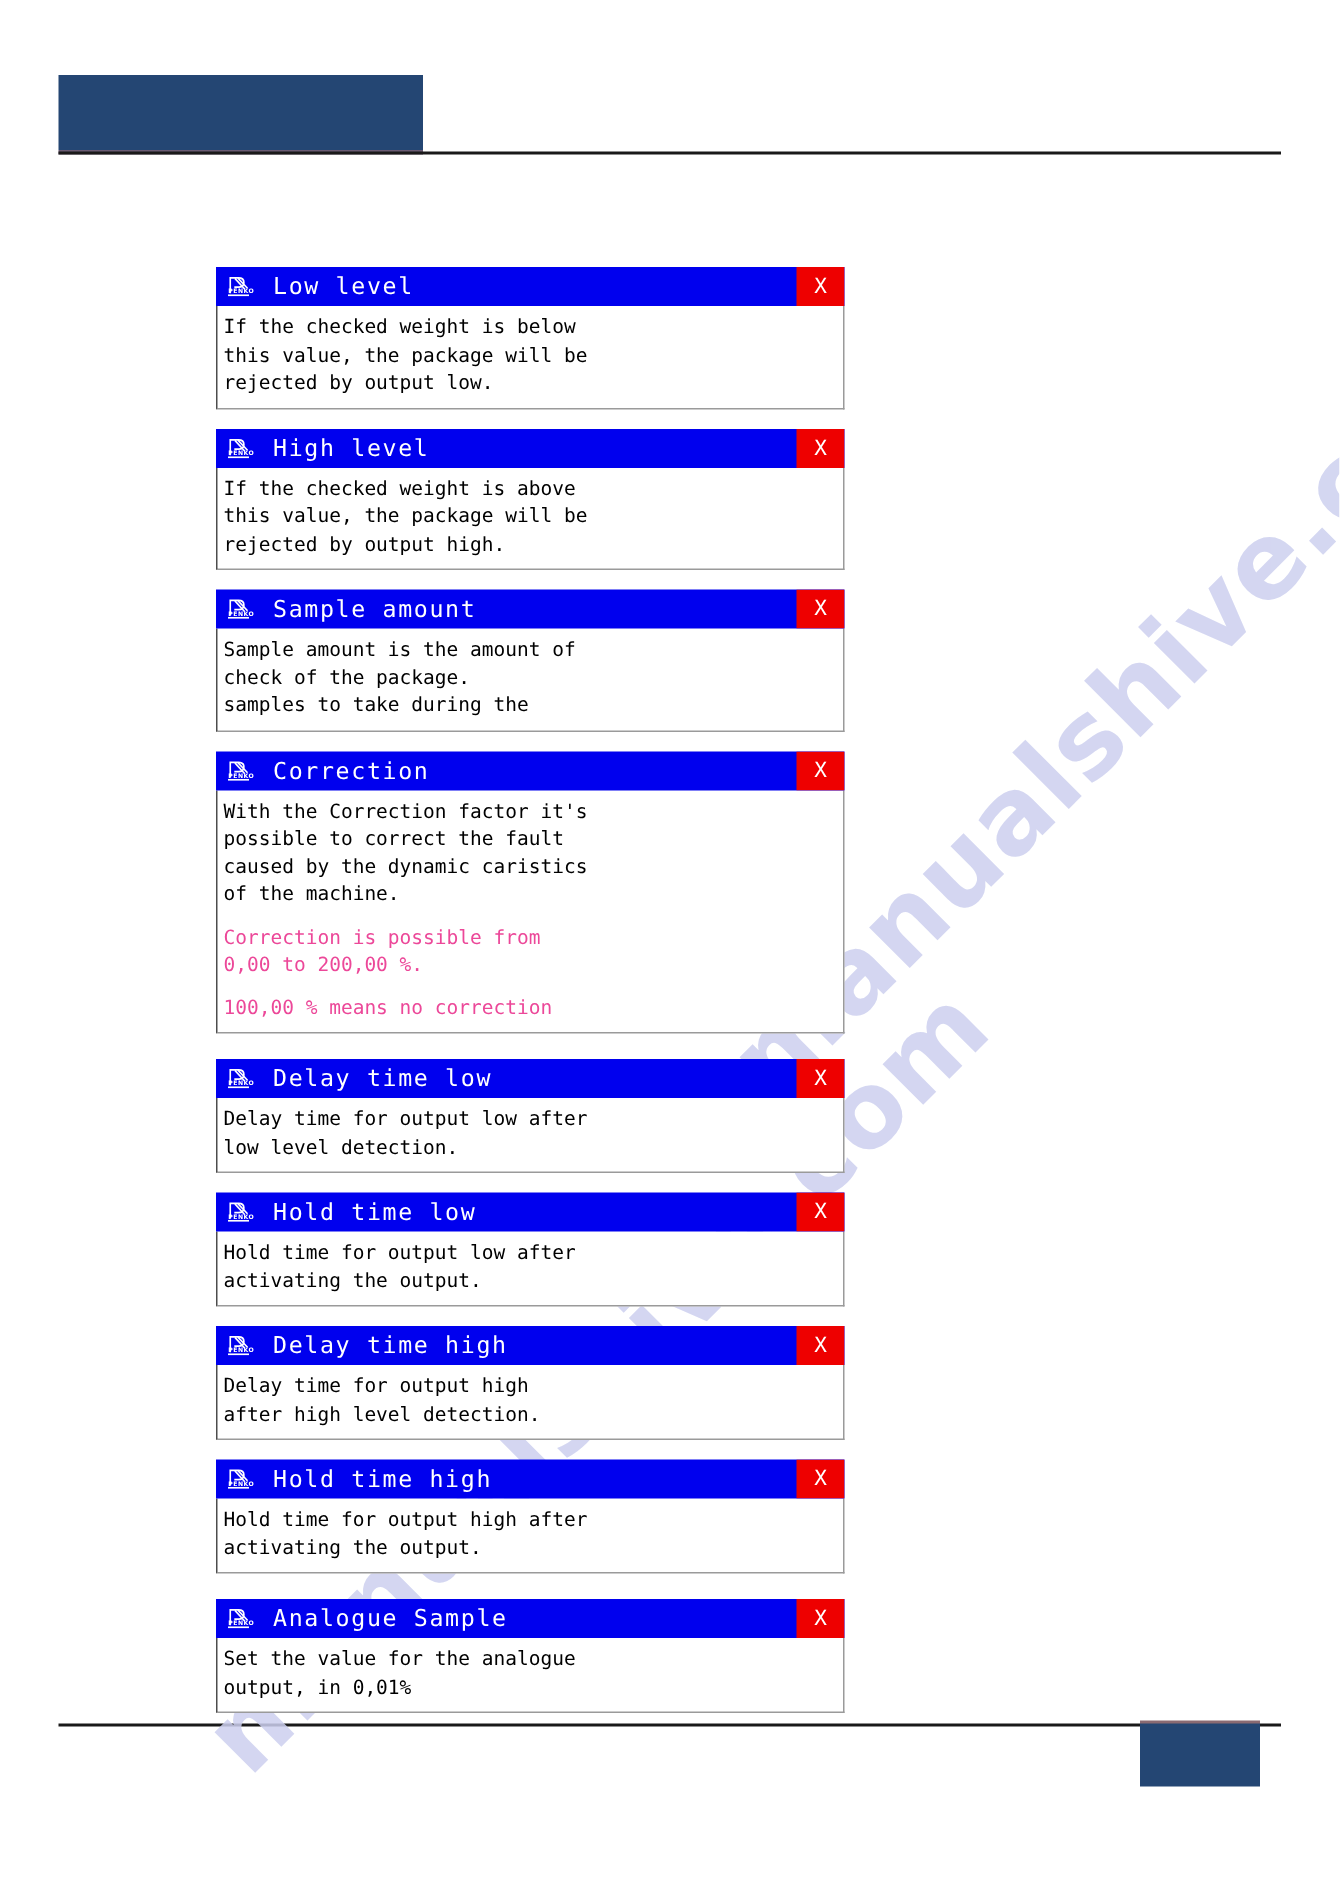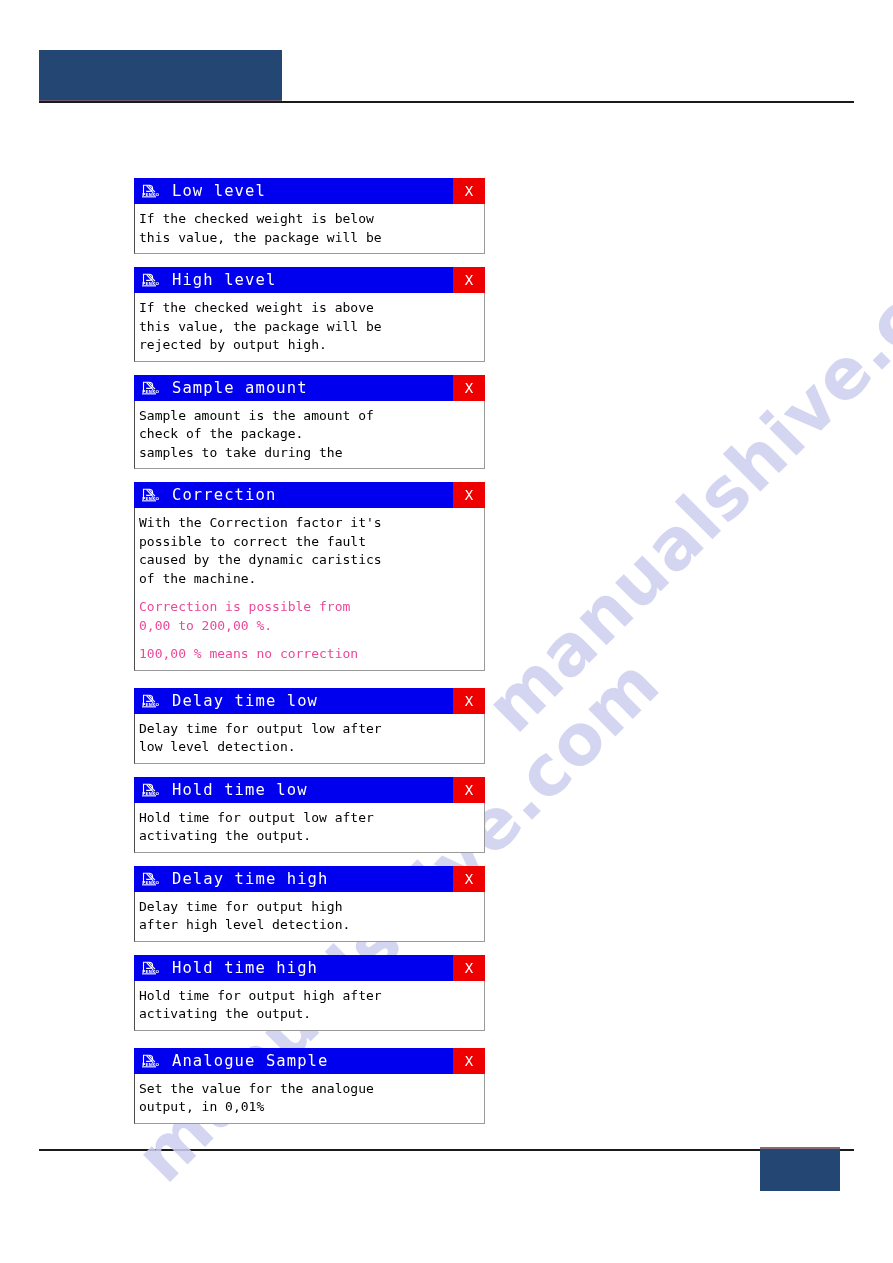--- a/index.html
+++ b/index.html
@@ -107,22 +107,23 @@
   
   #windows {
     position: absolute;
     left: 134px;
     top: 178px;
     width: 362px;
     z-index: 3;
   }
   .win {
     position: relative;
-    width: 351px;
+    width: 419px;
     box-sizing: border-box;
+    margin-left: 10px;
   }
   .win-titlebar {
     position: relative;
     height: 26px;
     background: #0000ee;
     display: flex;
     align-items: center;
     overflow: hidden;
   }
   .win-icon {
@@ -203,20 +204,21 @@
             </g>
             <rect x="3" y="14.3" width="14" height="1.1" fill="#ffffff"></rect>
             <text x="3.2" y="13.6" font-family="DejaVu Sans, sans-serif" font-size="4.1" font-weight="700" fill="#ffffff" letter-spacing="0.3">PENKO</text>
           </svg></span>
         <span class="win-title">Low level</span>
         <div class="win-close">X</div>
       </div>
       <div class="win-body">
         <div class="win-line">If the checked weight is below</div>
         <div class="win-line">this value, the package will be</div>
+        <div class="win-line">rejected by output low.</div>
       </div>
     </div>
     <div class="win-gap"></div>
     <div class="win">
       <div class="win-titlebar">
         <span class="win-icon"><svg width="24" height="18" viewBox="0 0 24 18" xmlns="http://www.w3.org/2000/svg">
             <g fill="none" stroke="#ffffff" stroke-width="1.1">
               <path d="M4.5 13.5 L4.5 3.2 L10 3.2 C12.4 3.2 13.6 4.6 13.6 6.3 C13.6 8.1 12.4 9.4 10 9.4 L7.2 9.4"></path>
               <path d="M7.6 3.6 L14.2 10.8"></path>
               <path d="M9.6 3.4 L16.0 10.2"></path>

